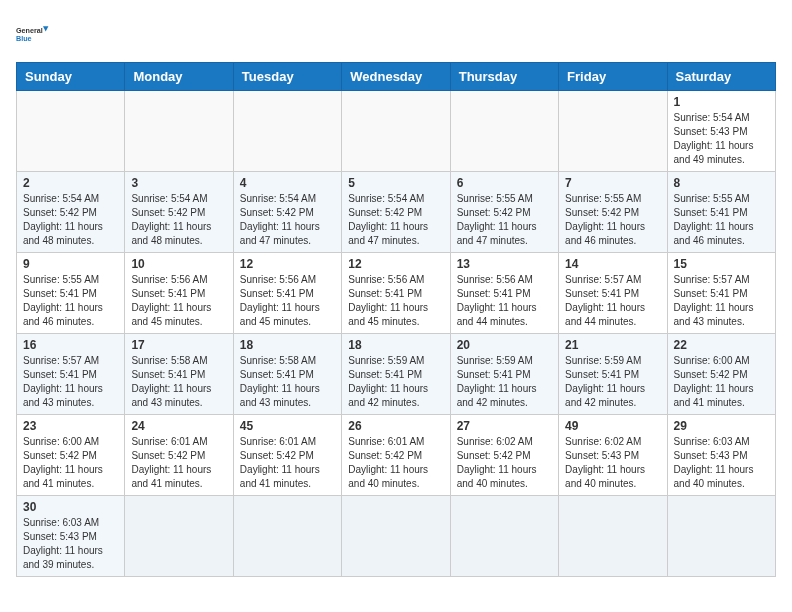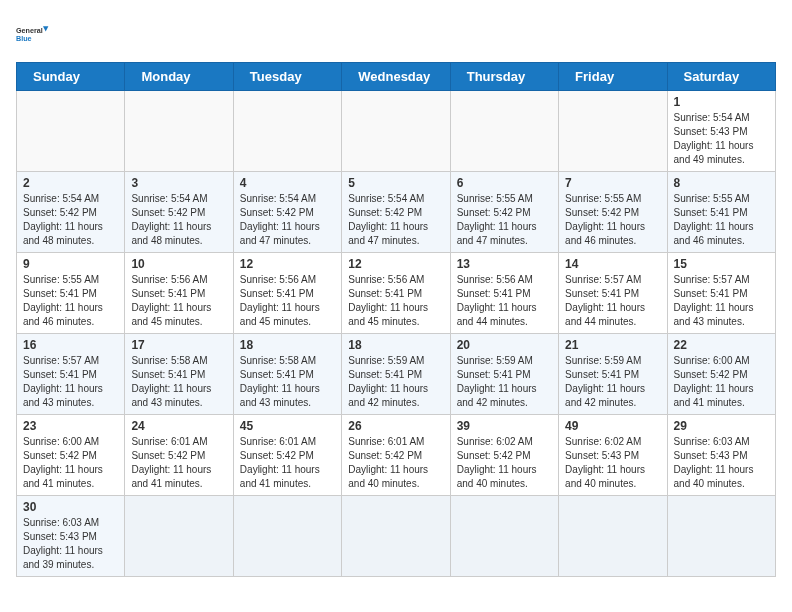--- a/index.html
+++ b/index.html
@@ -39,21 +39,21 @@
     }
     .calendar {
       width: 100%;
       border-collapse: collapse;
       border: 1px solid #ccc;
     }
     .calendar th {
       background: #1a78c2;
       color: #fff;
       text-align: left;
-      padding: 6px 16px;
+      padding: 6px 8px;
       font-size: 13px;
       font-weight: bold;
       border: 1px solid #1565a8;
     }
     .calendar td {
       vertical-align: top;
       border: 1px solid #ccc;
       padding: 4px 6px;
       width: calc(100% / 7);
       min-height: 70px;
@@ -298,21 +298,21 @@
 and 41 minutes.</div>
         </td>
         <td>
           <span class="day-num">26</span>
           <div class="day-info">Sunrise: 6:01 AM
 Sunset: 5:42 PM
 Daylight: 11 hours
 and 40 minutes.</div>
         </td>
         <td>
-          <span class="day-num">39</span>
+          <span class="day-num">27</span>
           <div class="day-info">Sunrise: 6:02 AM
 Sunset: 5:42 PM
 Daylight: 11 hours
 and 40 minutes.</div>
         </td>
         <td>
           <span class="day-num">49</span>
           <div class="day-info">Sunrise: 6:02 AM
 Sunset: 5:43 PM
 Daylight: 11 hours

